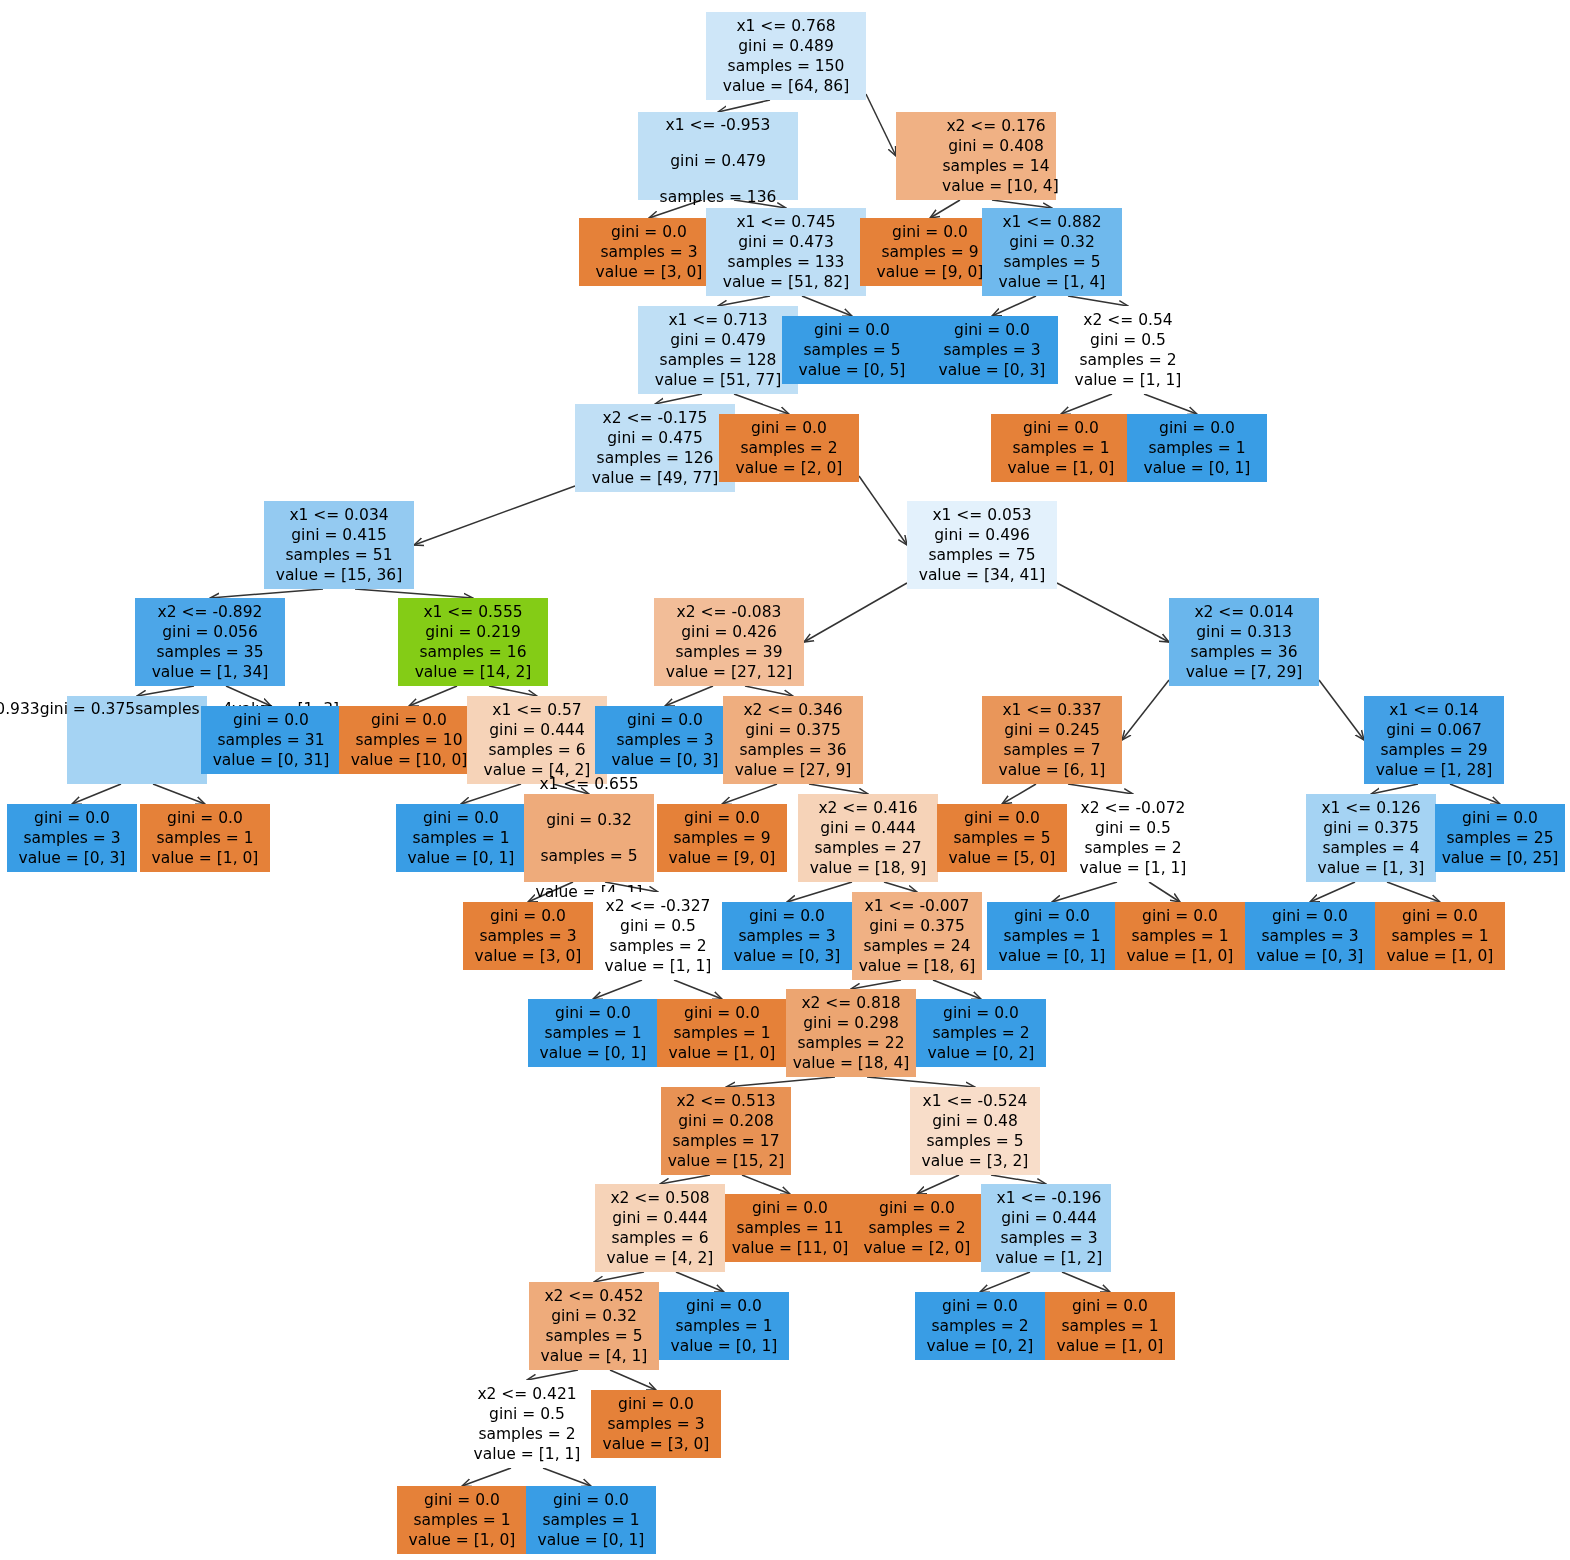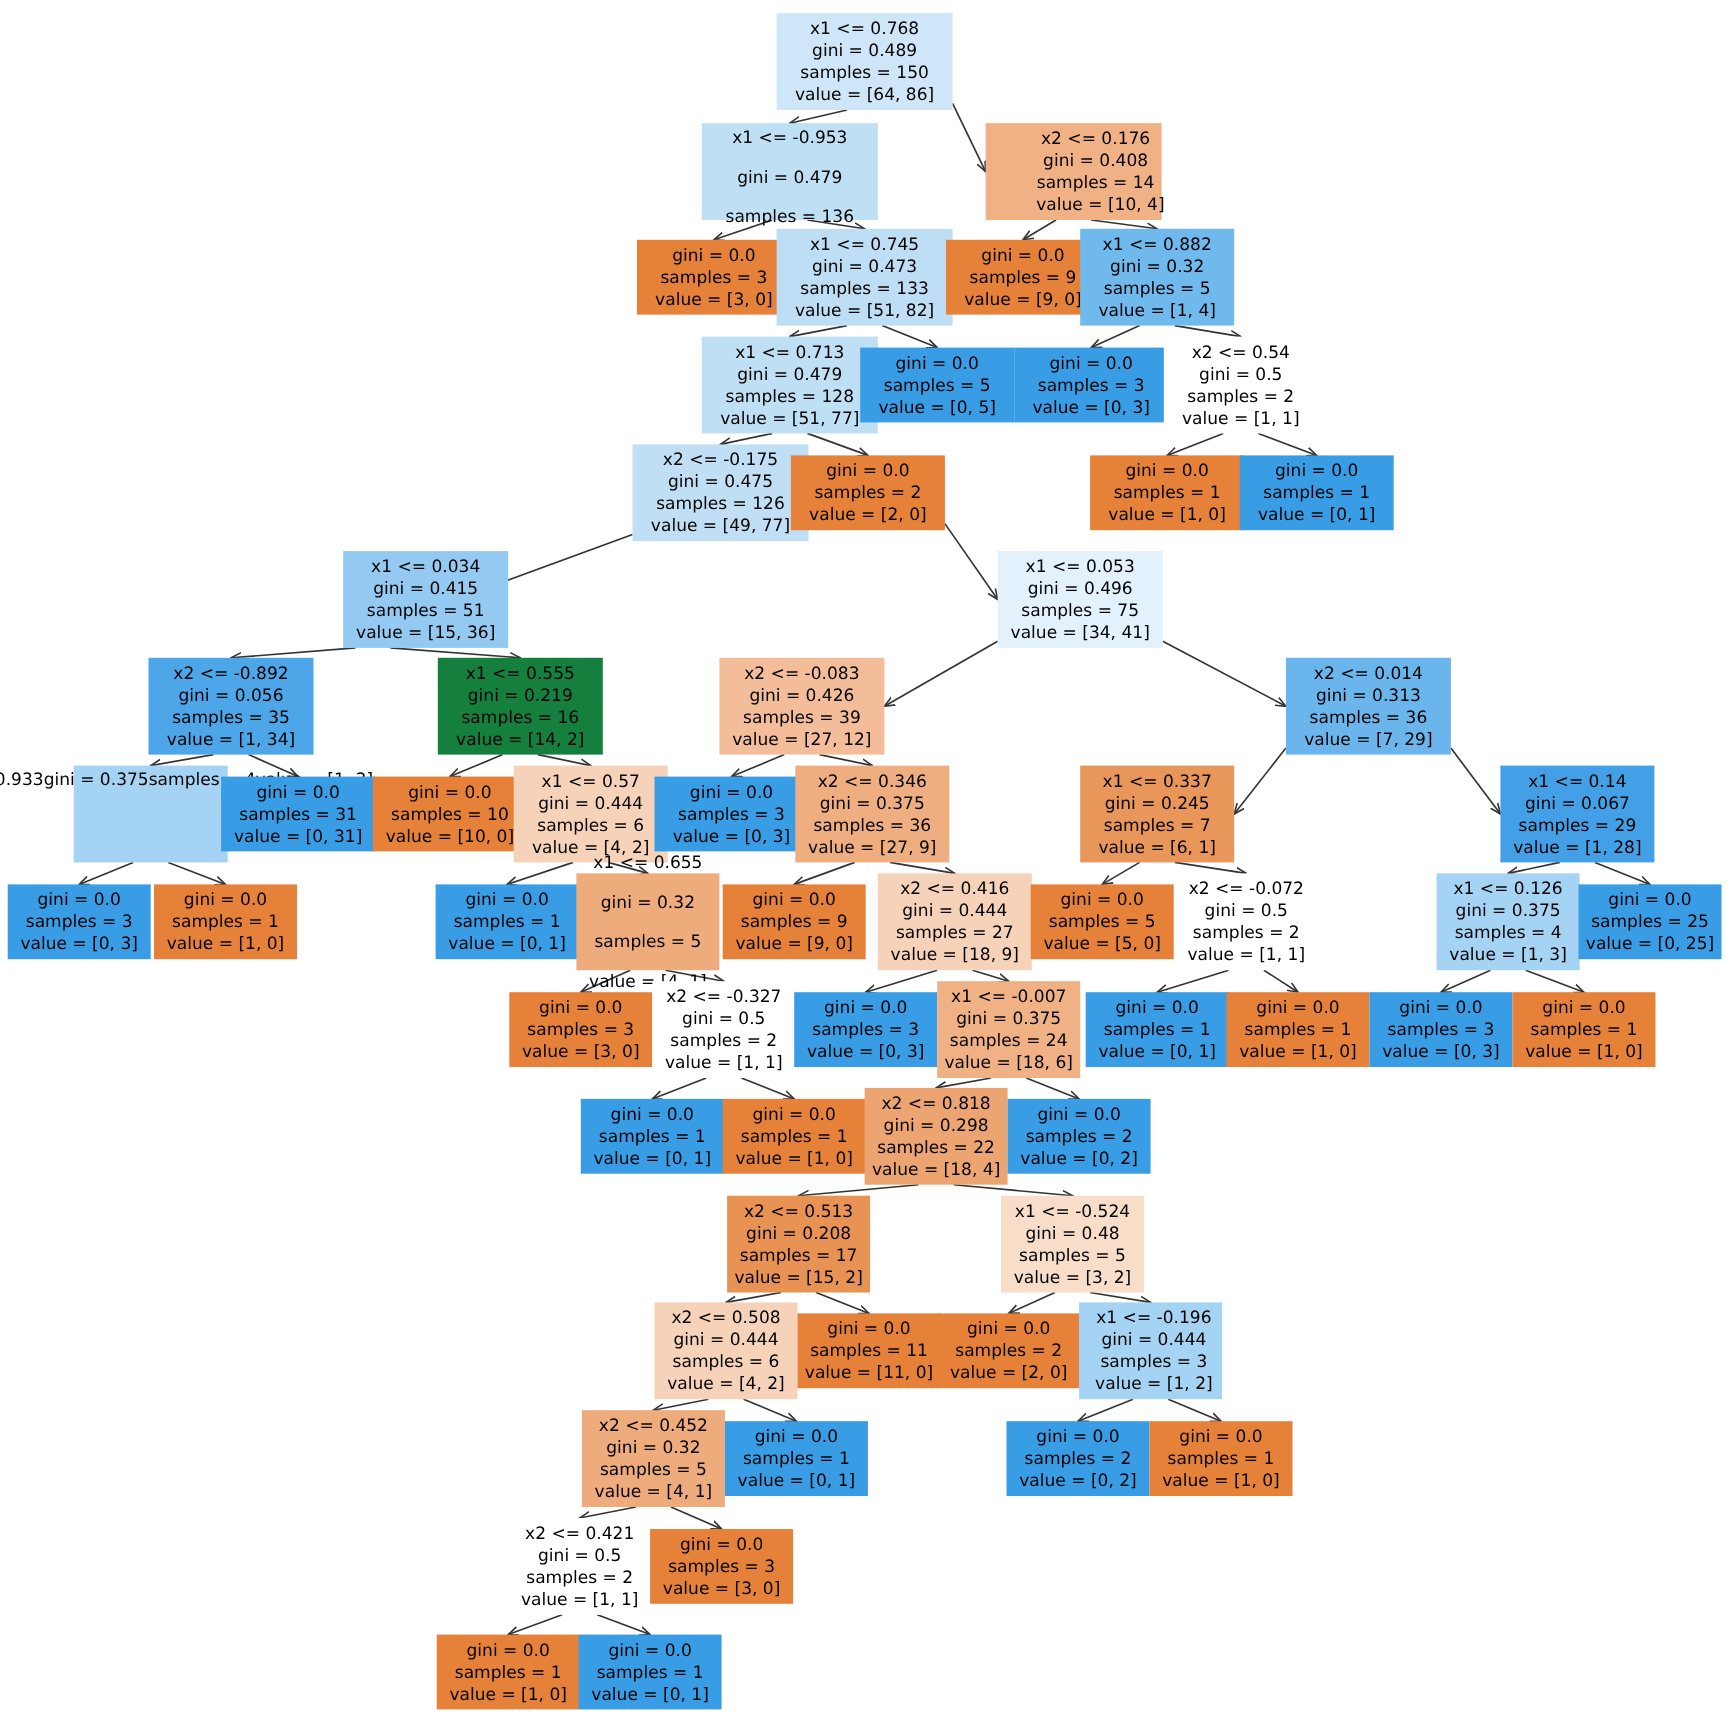--- a/index.html
+++ b/index.html
@@ -166,39 +166,39 @@
       <div class="node" style="left: 991px; top: 414px; width: 140px; height: 68px; background: rgb(229, 129, 57); display: flex; flex-direction: column; justify-content: center;">
         <span class="ln">gini = 0.0</span>
         <span class="ln">samples = 1</span>
         <span class="ln">value = [1, 0]</span>
       </div>
       <div class="node" style="left: 1127px; top: 414px; width: 140px; height: 68px; background: rgb(57, 157, 229); display: flex; flex-direction: column; justify-content: center;">
         <span class="ln">gini = 0.0</span>
         <span class="ln">samples = 1</span>
         <span class="ln">value = [0, 1]</span>
       </div>
-      <div class="node" style="left: 264px; top: 501px; width: 150px; height: 88px; background: rgb(148, 202, 241); display: flex; flex-direction: column; justify-content: center; margin-left: 48px;">
+      <div class="node" style="left: 264px; top: 501px; width: 150px; height: 88px; background: rgb(148, 202, 241); display: flex; flex-direction: column; justify-content: center;">
         <span class="ln">x1 &lt;= 0.034</span>
         <span class="ln">gini = 0.415</span>
         <span class="ln">samples = 51</span>
         <span class="ln">value = [15, 36]</span>
       </div>
       <div class="node" style="left: 907px; top: 501px; width: 150px; height: 88px; background: rgb(227, 241, 252); display: flex; flex-direction: column; justify-content: center;">
         <span class="ln">x1 &lt;= 0.053</span>
         <span class="ln">gini = 0.496</span>
         <span class="ln">samples = 75</span>
         <span class="ln">value = [34, 41]</span>
       </div>
       <div class="node" style="left: 135px; top: 598px; width: 150px; height: 88px; background: rgb(76, 166, 232); display: flex; flex-direction: column; justify-content: center;">
         <span class="ln">x2 &lt;= -0.892</span>
         <span class="ln">gini = 0.056</span>
         <span class="ln">samples = 35</span>
         <span class="ln">value = [1, 34]</span>
       </div>
-      <div class="node" style="left: 398px; top: 598px; width: 150px; height: 88px; background: #15803d; display: flex; flex-direction: column; justify-content: center;">
+      <div class="node" style="left: 398px; top: 598px; width: 150px; height: 88px; background: #84cc16; display: flex; flex-direction: column; justify-content: center;">
         <span class="ln">x1 &lt;= 0.555</span>
         <span class="ln">gini = 0.219</span>
         <span class="ln">samples = 16</span>
         <span class="ln">value = [14, 2]</span>
       </div>
       <div class="node" style="left: 654px; top: 598px; width: 150px; height: 88px; background: rgb(242, 189, 152); display: flex; flex-direction: column; justify-content: center;">
         <span class="ln">x2 &lt;= -0.083</span>
         <span class="ln">gini = 0.426</span>
         <span class="ln">samples = 39</span>
         <span class="ln">value = [27, 12]</span>

